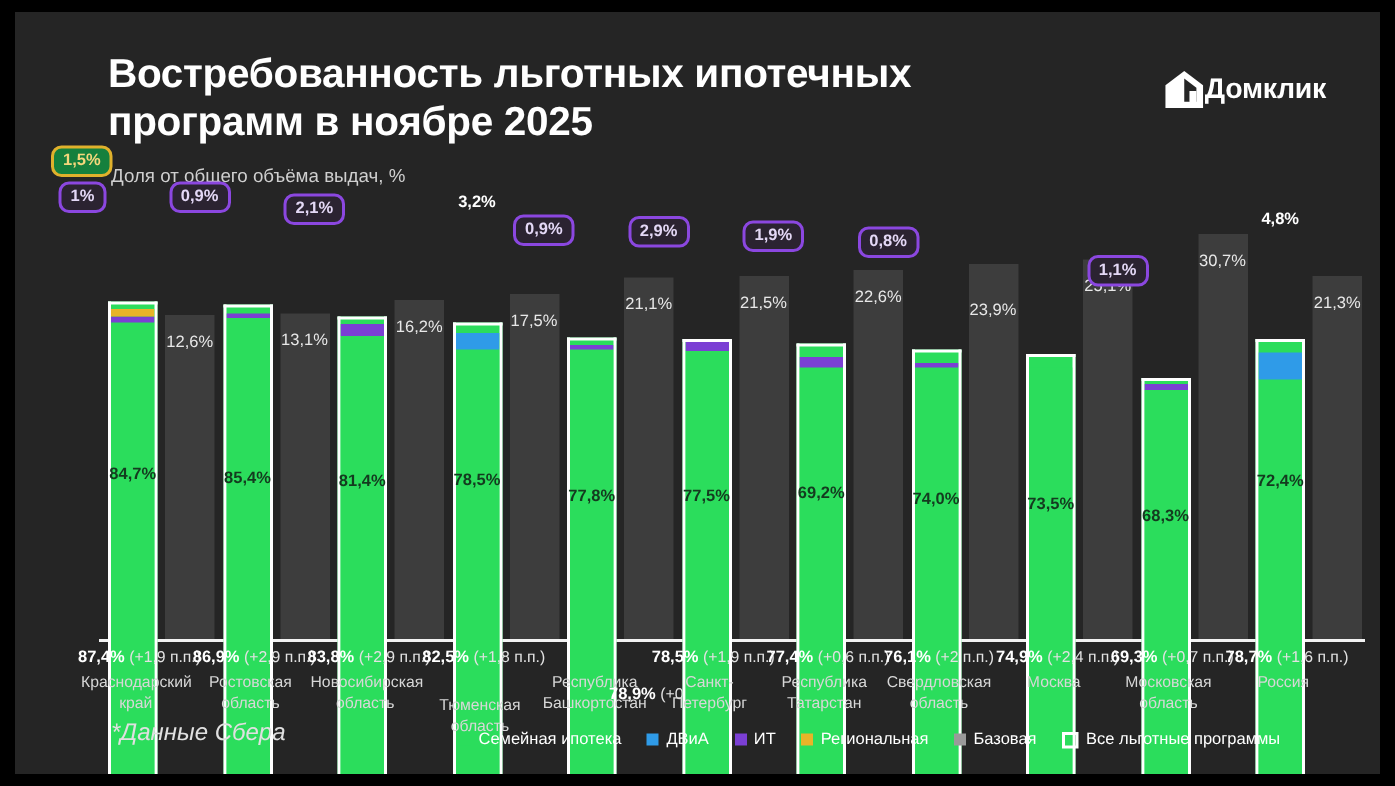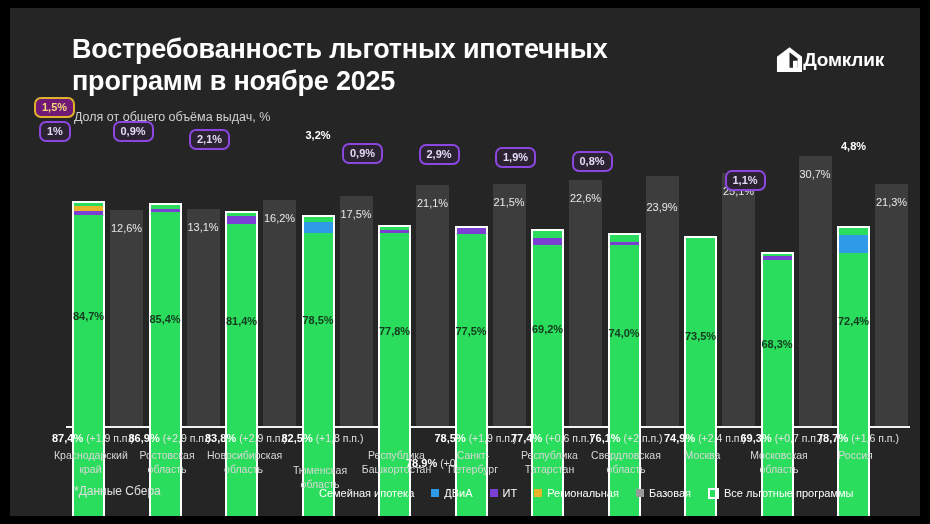--- a/index.html
+++ b/index.html
@@ -121,21 +121,21 @@
     border-radius: 7px;
     font-size: 11px;
     font-weight: bold;
     white-space: nowrap;
     background: #2b2331;
     border: 2px solid #8b47e0;
     color: #e4d8f6;
     z-index: 6;
   }
   .callout.gold {
-    background: #701a75;
+    background: #15803d;
     border-color: #e0b12c;
     color: #f4d77c;
   }
 
   
   .axis-line {
     position: absolute;
     background: #f2f2f2;
     height: 2px;
   }
@@ -154,21 +154,22 @@
     color: #d7d7d7;
     font-size: 10.5px;
     line-height: 1.3;
   }
 
   
   .footnote {
     position: absolute;
     left: 64px; bottom: 18px;
     color: #e0e0e0;
-    font-size: 12px;
+    font-size: 16px;
+    font-style: italic;
   }
   .legend {
     position: absolute;
     left: 296px; bottom: 17px;
     display: flex;
     align-items: center;
     gap: 17px;
   }
   .lg-item { display: flex; align-items: center; gap: 5px; }
   .lg-swatch { width: 8px; height: 8px; display: block; }

